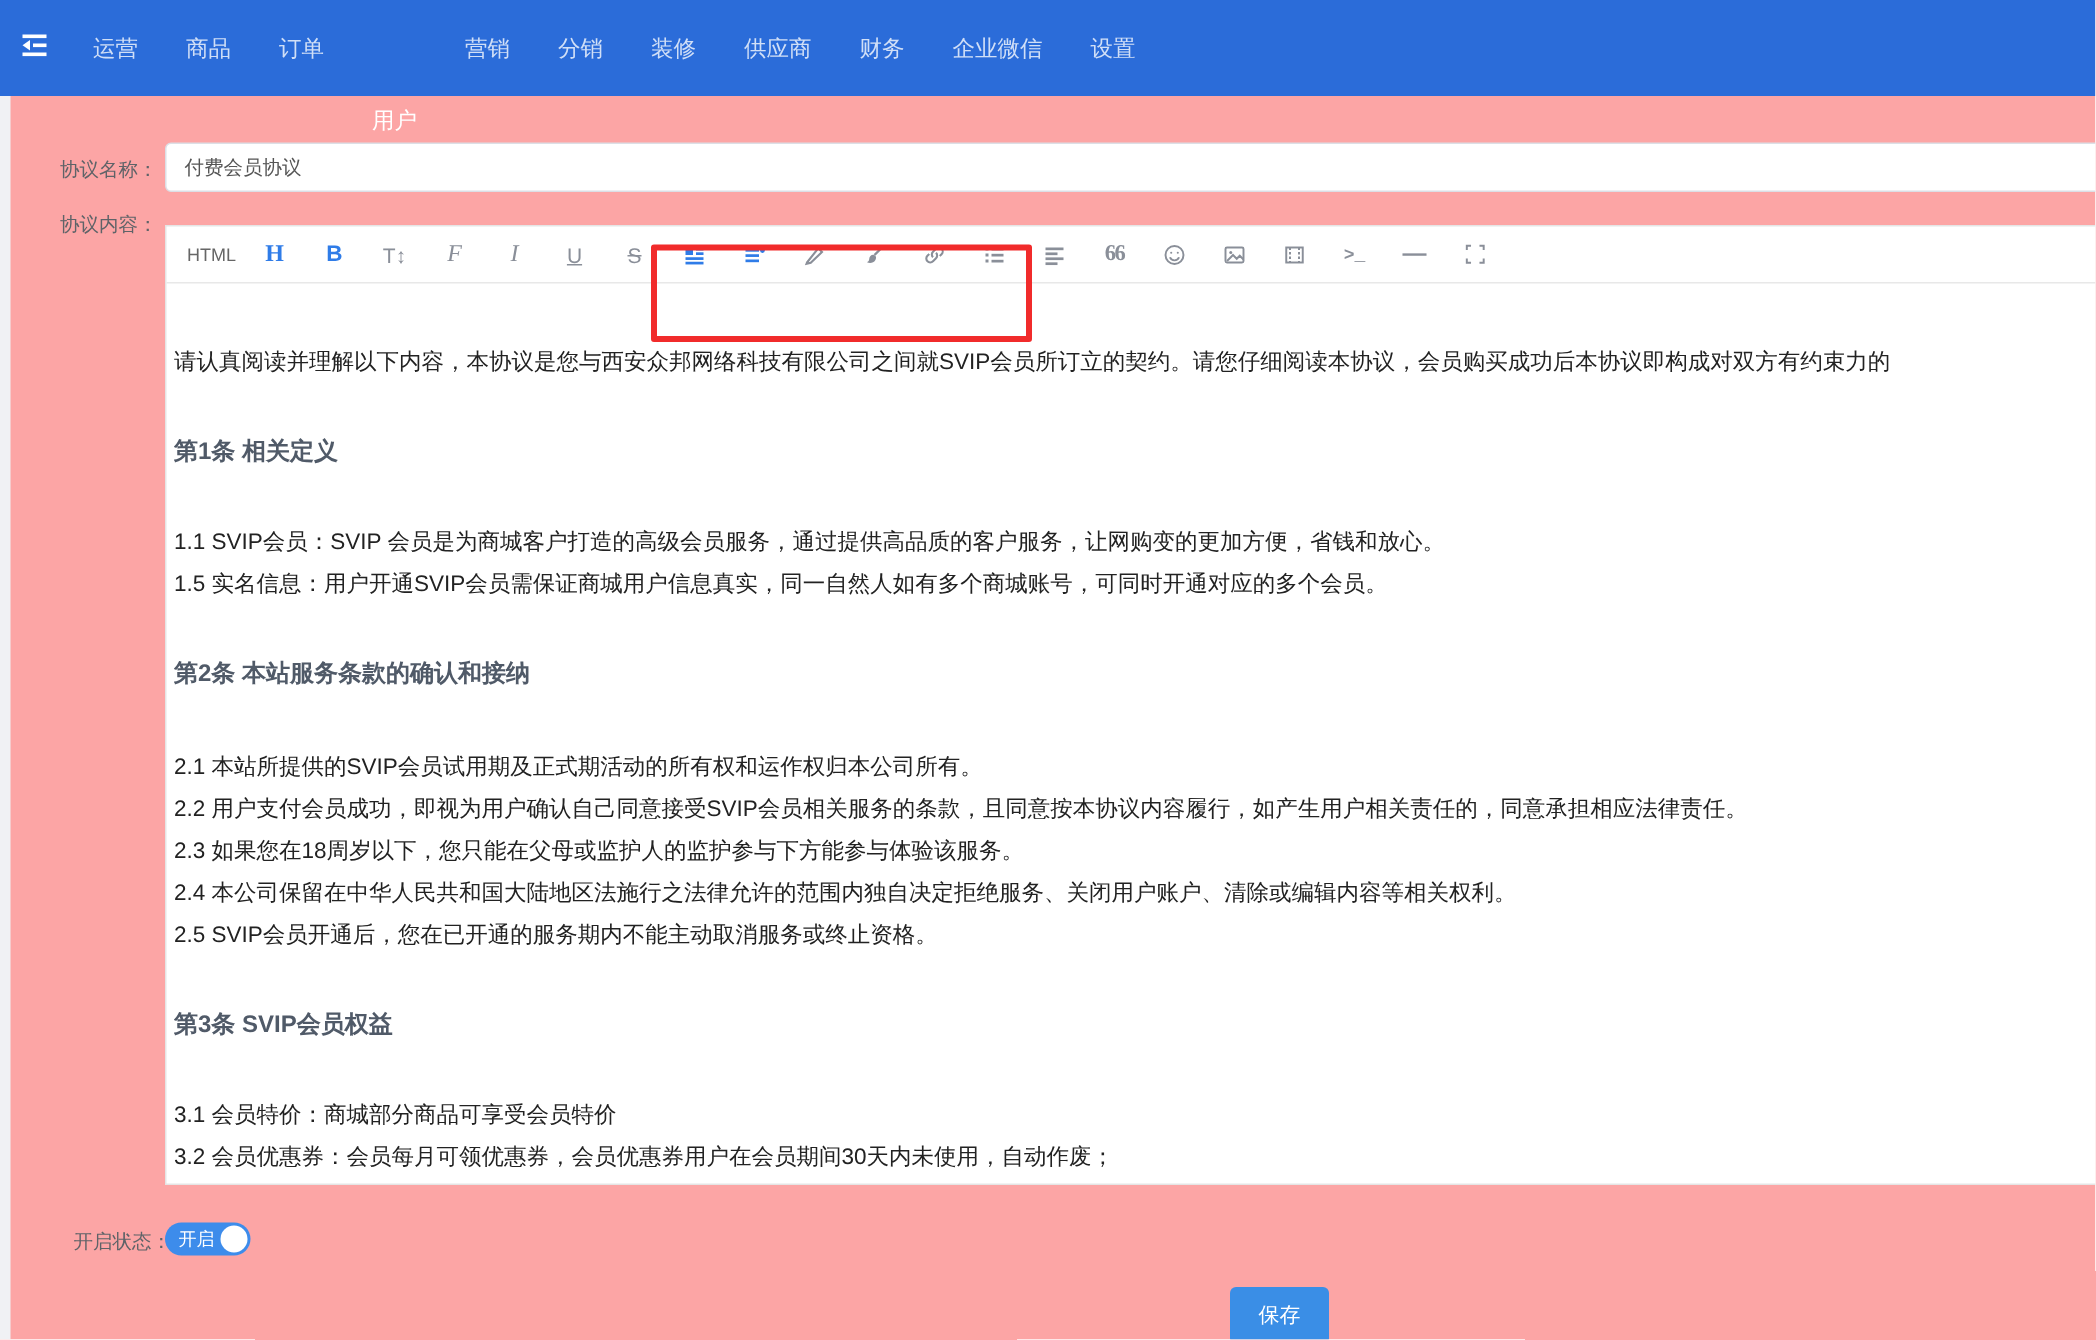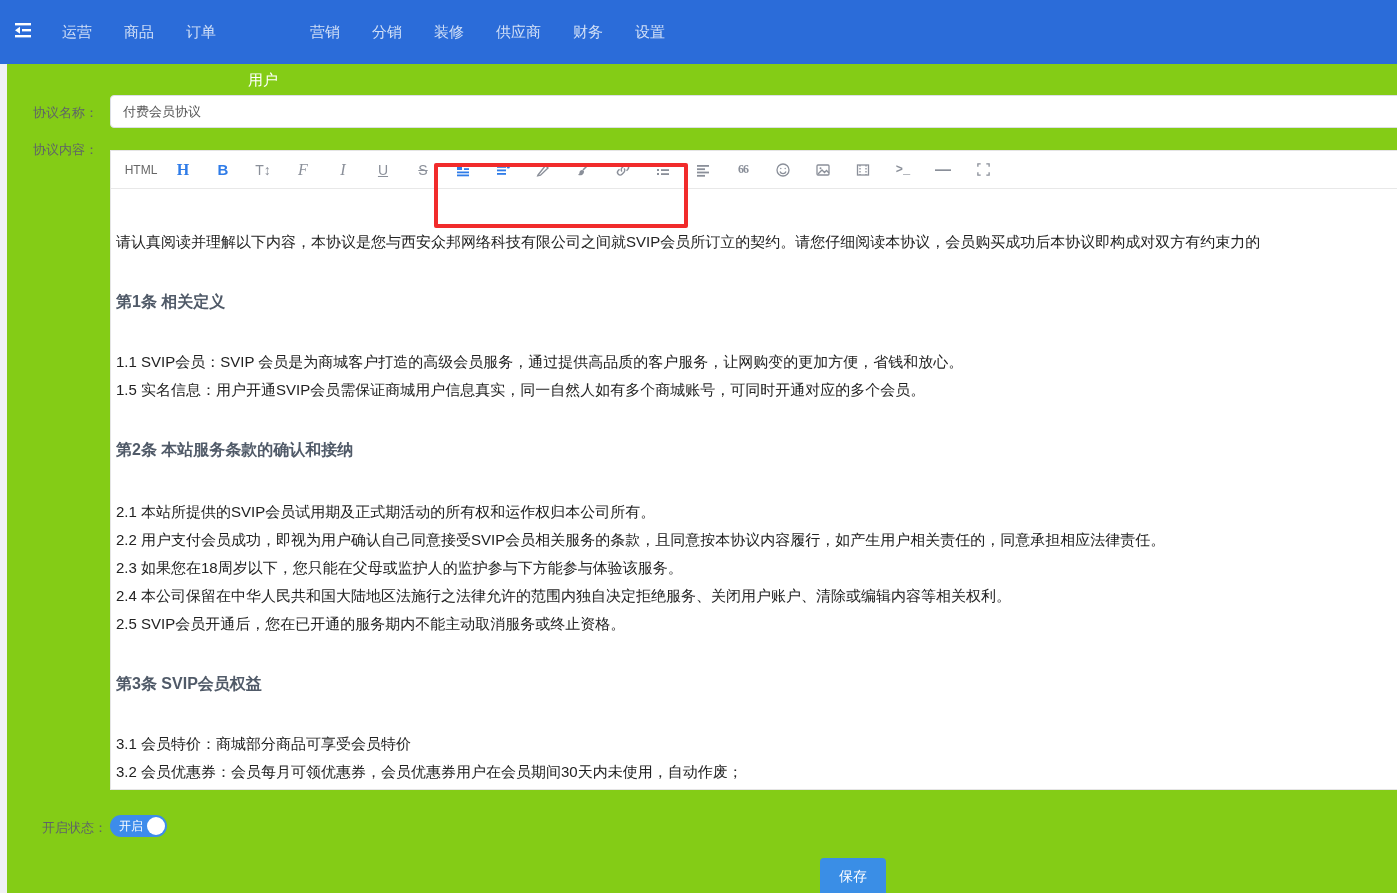--- a/index.html
+++ b/index.html
@@ -1,52 +1,52 @@
 <!DOCTYPE html>
 <html><head>
 <meta charset="utf-8">
 <style>
   * { margin:0; padding:0; box-sizing:border-box; }
   html,body { width:1397px; height:893px; overflow:hidden; background:#fff;
               font-family:"Liberation Sans","DejaVu Sans",sans-serif; }
-  .stage { position:relative; width:1397px; height:893px; background:#84cc16; overflow:hidden; }
+  .stage { position:relative; width:1397px; height:893px; background:#fca5a5; overflow:hidden; }
 
   
   .topnav { position:absolute; left:0; top:0; width:1397px; height:64px; background:#2b6cd9; display:flex; align-items:center; }
   .nav-collapse { width:46px; height:64px; display:flex; align-items:center; justify-content:center; cursor:pointer; }
   .nav-items { display:flex; align-items:stretch; height:64px; }
   .nav-item { position:relative; height:64px; display:flex; align-items:center; padding:0 16px;
               color:rgba(255,255,255,.78); font-size:15px; cursor:pointer; white-space:nowrap; }
   .nav-item.active { color:#fff; font-weight:normal;margin-top:48px; }
   .nav-item.active .nav-underline { position:absolute; left:50%; transform:translateX(-50%); bottom:0; width:48px; height:4px; background:#fff; }
 
   
   .left-strip { position:absolute; left:0; top:64px; width:7px; height:829px; background:#f0f1f4; }
 
-  .field-label { position:absolute; color:#5f6368; font-size:13px; width:72px; }
+  .field-label { position:absolute; color:#5f6368; font-size:13px; text-align:right; width:72px; }
 
   
   .name-input { position:absolute; left:110px; top:95px; width:1300px; height:33px; border:1px solid #dcdfe6;
                 border-radius:4px; padding:0 12px; font-size:13px; color:#555; background:#fff; outline:none;
                 font-family:"Liberation Sans","DejaVu Sans",sans-serif; }
 
   
   .editor { position:absolute; left:110px; top:150px; width:1300px; height:640px; border:1px solid #e5e5e5; background:#fff; }
   .toolbar { position:absolute; left:0; top:0; right:0; height:38px; display:flex; align-items:center; padding-left:8px;
              border-bottom:1px solid #e8e8e8; }
   .tb-btn { width:40px; height:38px; display:flex; align-items:center; justify-content:center; cursor:pointer; color:#8a8f99; }
   .tb-btn svg { display:block; }
   .tb-html { width:44px; font-size:12px; color:#666;align-items:center; }
   .tb-serif { font-family:"Liberation Serif","DejaVu Serif",serif; font-size:16px; }
   .blue { color:#2f7ce8; }
   .bold { font-weight:bold; }
   .ital { font-style:italic; }
   .unline { text-decoration:underline; }
   .strike { text-decoration:line-through; }
-  .tb-quote { font-family:"Liberation Serif","DejaVu Serif",serif; font-weight:bold; font-size:12px; letter-spacing:-1px; }
+  .tb-quote { font-family:"Liberation Serif","DejaVu Serif",serif; font-weight:bold; font-size:15px; letter-spacing:-1px; }
   .tb-code { font-family:"Liberation Mono","DejaVu Sans Mono",monospace; font-size:12px; font-weight:bold; }
   .tb-hr { font-weight:bold; }
 
   .ed-content { position:absolute; left:0; top:38px; right:0; bottom:0; overflow:hidden; }
   .ed-line { position:absolute; left:5px; right:0; height:20px; line-height:20px; font-size:15px; color:#222;
              white-space:nowrap; overflow:hidden; }
   .ed-h { font-size:16px; font-weight:bold; color:#505a68; }
 
   
   .red-box { position:absolute; left:434px; top:163px; width:254px; height:65px; border:4px solid #f12b2b;
@@ -102,20 +102,23 @@
       <div class="nav-item">
           <span>装修</span>
         </div>
       <div class="nav-item">
           <span>供应商</span>
         </div>
       <div class="nav-item">
           <span>财务</span>
         </div>
       <div class="nav-item">
+          <span>企业微信</span>
+        </div>
+      <div class="nav-item">
           <span>设置</span>
         </div>
     </div>
   </div>
 
   <div class="left-strip"></div>
 
   <div class="field-label" style="left:33px; top:104px;">协议名称：</div>
   <input class="name-input" value="付费会员协议" style="">
 

